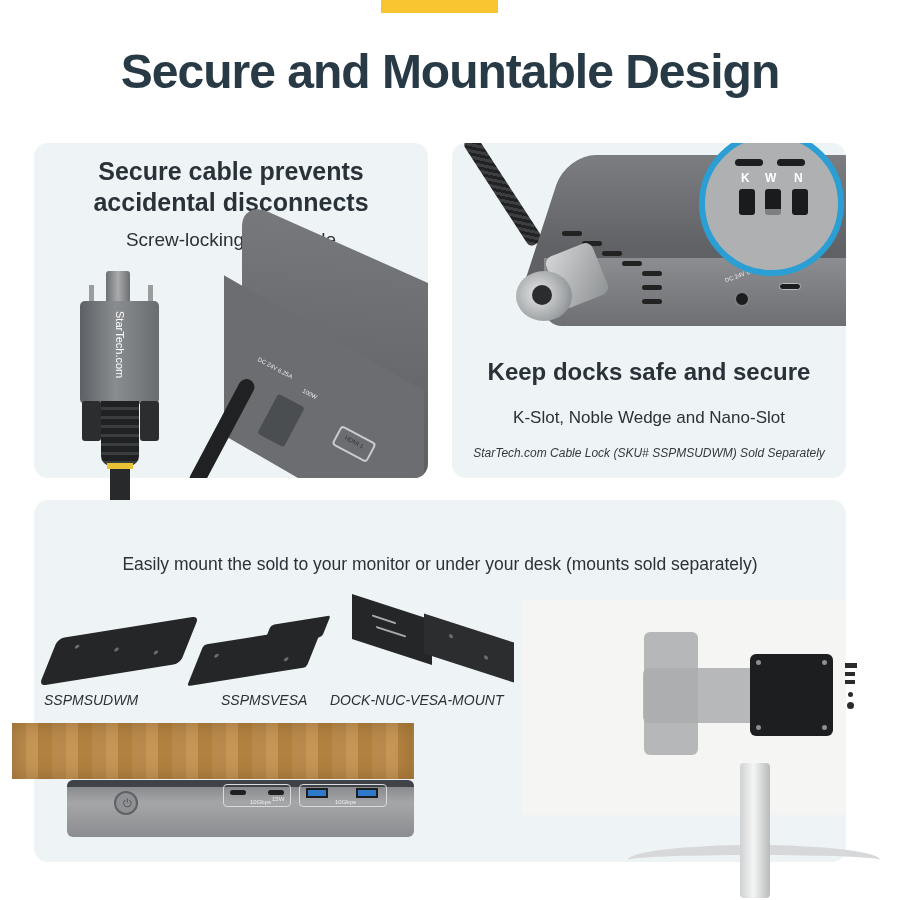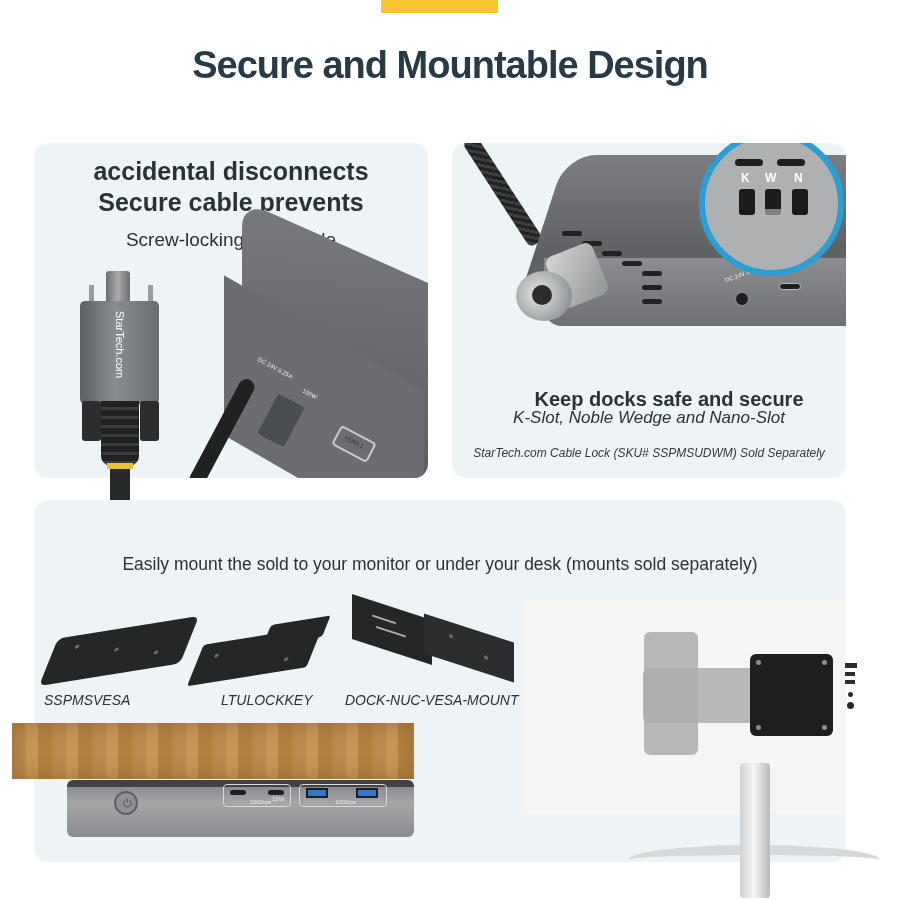--- a/index.html
+++ b/index.html
@@ -1,21 +1,21 @@
 <!DOCTYPE html>
 <html><head>
 <meta charset="utf-8">
 <style>
   * { box-sizing: border-box; margin: 0; padding: 0; }
   html, body { width: 900px; height: 900px; background: #ffffff; overflow: hidden; }
   body { position: relative; font-family: "Liberation Sans", "DejaVu Sans", sans-serif; color: #2a353b; }
 
   .accent-bar { position: absolute; left: 381px; top: 0; width: 117px; height: 13px; background: #f8c42f; }
   .main-title { position: absolute; left: 0; top: 44px; width: 900px; text-align: center;
-    font-size: 38px; font-weight: 700; color: #283a46; letter-spacing: -1px; }
+    font-size: 48px; font-weight: 700; color: #283a46; letter-spacing: -1px; }
 
   .panel { position: absolute; background: #eef3f6; border-radius: 14px; overflow: hidden; }
   .panel-a { left: 34px; top: 143px; width: 394px; height: 335px; }
   .panel-b { left: 452px; top: 143px; width: 394px; height: 335px; }
   .panel-c { left: 34px; top: 500px; width: 812px; height: 362px; }
 
   .h2 { position: absolute; width: 100%; text-align: center; font-weight: 700; color: #283238; }
   .sub { position: absolute; width: 100%; text-align: center; color: #2b3237; }
 
   
@@ -49,22 +49,22 @@
   .lock-body { position: absolute; left: 100px; top: 105px; width: 50px; height: 55px; background: linear-gradient(135deg,#d4d6d7,#8f9294); border-radius: 8px; transform: rotate(-22deg); }
   .dc-jack { position: absolute; left: 282px; top: 148px; width: 16px; height: 16px; border-radius: 50%; background: #1c1d1f; border: 2px solid #7f8285; }
   .usbc-port { position: absolute; left: 327px; top: 140px; width: 22px; height: 7px; background: #1c1d1f; border: 1px solid #b9bbbd; border-radius: 4px; }
   .port-label { position: absolute; font-size: 6px; color: #e7e8e9; white-space: nowrap; }
 
   .magnifier { position: absolute; left: 247px; top: -12px; width: 145px; height: 145px; border-radius: 50%; background: #aeb0b2; border: 6px solid #2b9fd4; }
   .mag-slot-top { position: absolute; top: 22px; width: 28px; height: 7px; background: #1d1e20; border-radius: 4px; }
   .mag-letter { position: absolute; top: 34px; color: #ffffff; font-size: 12px; font-weight: 700; }
   .mag-hole { position: absolute; top: 52px; width: 16px; height: 26px; background: #1a1b1d; border-radius: 3px; }
 
-  .pb-title { top: 245px; font-size: 20px; margin-left: 20px; }
-  .pb-sub { top: 265px; font-size: 17px; font-style: italic; }
+  .pb-title { top: 215px; font-size: 24px; }
+  .pb-sub { top: 265px; font-size: 17px; }
   .pb-note { top: 303px; font-size: 12px; font-style: italic; color: #34393d; }
 
   
   .pc-title { top: 18px; font-size: 24px; }
   .pc-sub { top: 54px; font-size: 17.5px; }
 
   .mount-label { position: absolute; top: 192px; font-size: 14px; font-style: italic; color: #2b3035; white-space: nowrap; }
   .plate { position: absolute; background: #242628; }
   .plate-1 { left: 20px; top: 127px; width: 130px; height: 48px; border-radius: 6px; transform: skewX(-30deg) rotate(-10deg); }
   .plate-2 { left: 166px; top: 135px; width: 110px; height: 42px; border-radius: 3px; transform: skewX(-30deg) rotate(-10deg); }
@@ -94,22 +94,22 @@
   .stand-base { position: absolute; left: 628px; top: 845px; width: 252px; height: 30px; border-top: 10px solid #d6d8d9; border-radius: 50% 50% 0 0; }
 </style>
 </head>
 <body>
 
 <div class="accent-bar"></div>
 <h1 class="main-title">Secure and Mountable Design</h1>
 
 <section class="panel panel-a">
   <div class="h2 pa-title">
+    <div>Secure cable prevents</div>
     <div>accidental disconnects</div>
-    <div>Secure cable prevents</div>
   </div>
   <div class="sub pa-sub">Screw-locking host cable</div>
 
   <div>
     <div class="dock-a"></div>
     <div class="dock-a-face"></div>
     <div class="dc-cable"></div>
     <div class="usbc-plug"></div>
     <div class="hdmi-port"></div>
     <span class="port-label" style="left:222px;top:222px;transform:rotate(28deg);">DC 24V 6.25A</span>
@@ -182,23 +182,23 @@
   <div class="plate plate-2b"></div>
   <div class="plate plate-3">
     <span class="hole" style="left:20px;top:14px;width:24px;height:2px;background:#aaa;border-radius:1px;"></span>
     <span class="hole" style="left:24px;top:24px;width:30px;height:2px;background:#aaa;border-radius:1px;"></span>
   </div>
   <div class="plate plate-3b">
     <span class="hole" style="left:25px;top:12px;"></span>
       <span class="hole" style="left:60px;top:22px;"></span>
   </div>
 
-  <span class="mount-label" style="left:10px;">SSPMSVESA</span>
-  <span class="mount-label" style="left:187px;">LTULOCKKEY</span>
-  <span class="mount-label" style="left:311px;">DOCK-NUC-VESA-MOUNT</span>
+  <span class="mount-label" style="left:10px;">SSPMSUDWM</span>
+  <span class="mount-label" style="left:187px;">SSPMSVESA</span>
+  <span class="mount-label" style="left:296px;">DOCK-NUC-VESA-MOUNT</span>
 
   <div class="wood"></div>
   <div class="dock-c"></div>
   <div class="power-btn">
     <span class="power-glyph">⏻</span>
   </div>
   <div class="port-group" style="left:189px;width:68px;">
     <div class="c-port" style="left:6px;top:5px;"></div>
     <div class="c-port" style="left:44px;top:5px;"></div>
     <span class="port-label" style="left:26px;top:14px;color:#eee;">10Gbps</span>

